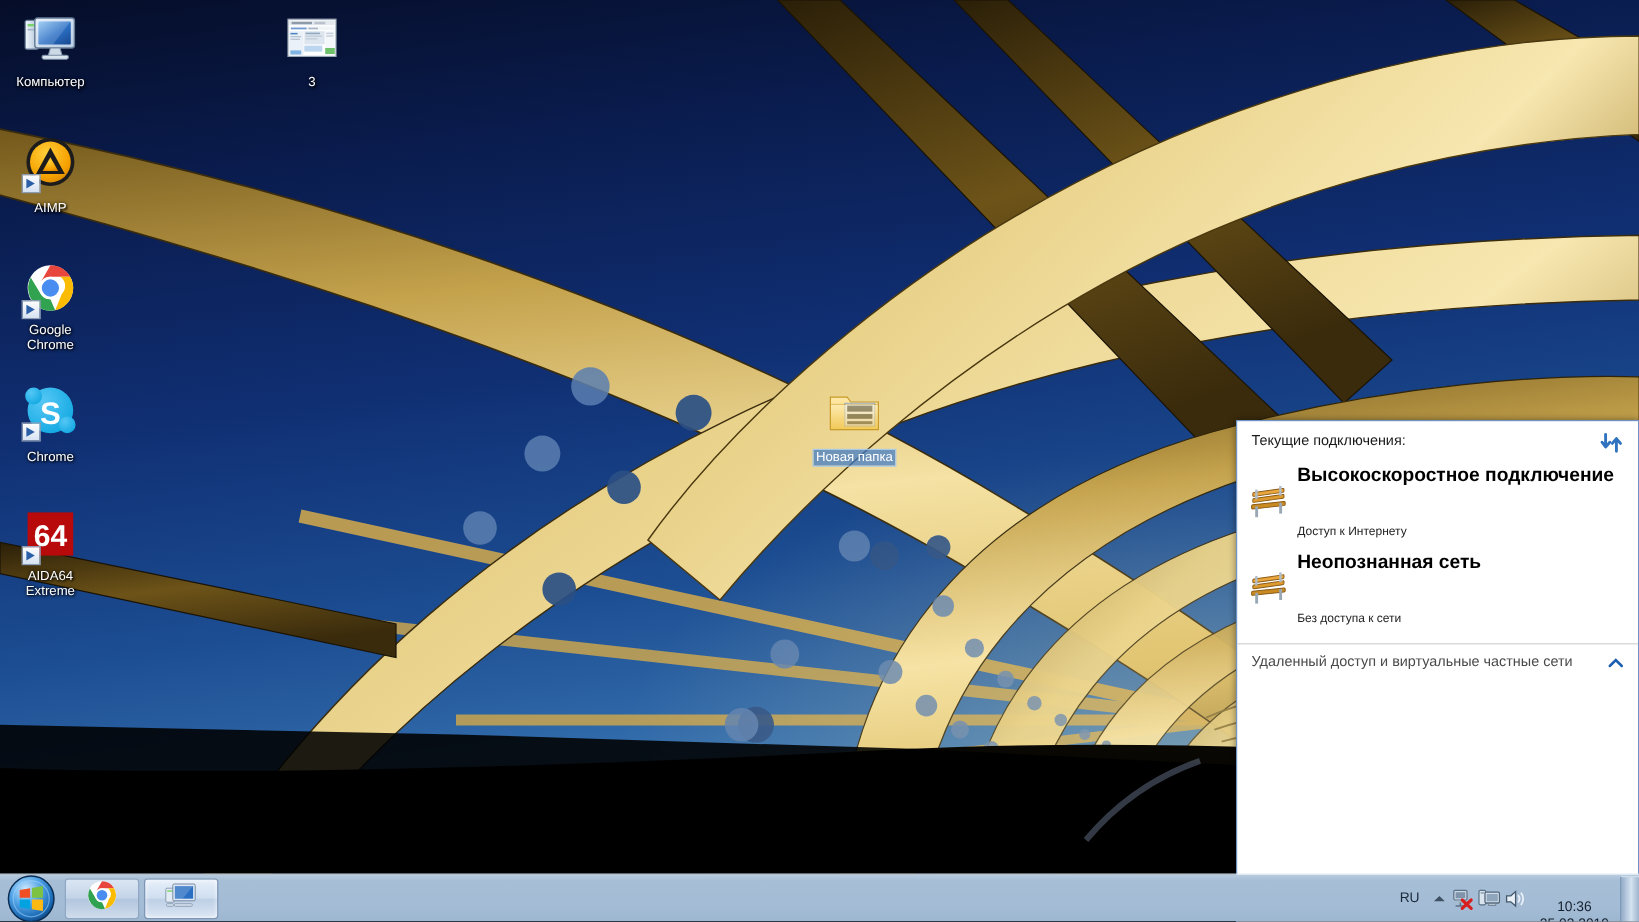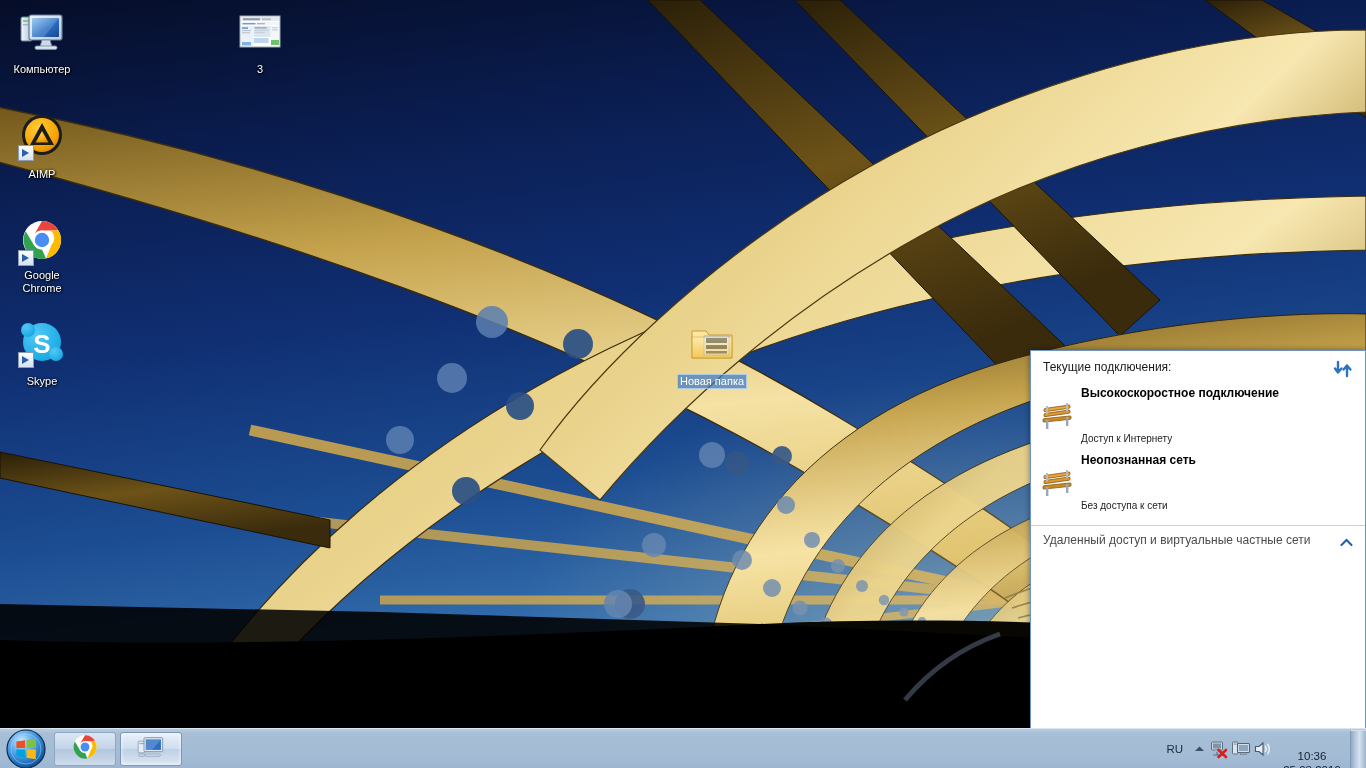--- a/index.html
+++ b/index.html
@@ -99,21 +99,21 @@
   .np-refresh { width: 20px; height: 18px; }
 
   .np-conn {
     display: flex; align-items: center;
     padding: 4px 12px 4px 10px;
     gap: 8px;
     cursor: default;
   }
   .np-bench { width: 32px; height: 30px; flex: 0 0 32px; }
   .np-conn-text { line-height: 1.32; }
-  .np-conn-name { font-weight: bold; font-size: 12px; color: #000; }
+  .np-conn-name { font-weight: bold; font-size: 16px; color: #000; }
   .np-conn-sub { font-size: 10px; color: #222; margin-top: 30px; }
 
   .np-sep {
     height: 1px; background: #d2d2d2;
     margin: 9px 0 0 0;
   }
   .np-group {
     display: flex; align-items: center;
     padding: 7px 12px 7px 12px;
     color: #4a4a4a; font-size: 12px;
@@ -478,23 +478,33 @@
               <stop offset="100%" stop-color="#0aa5e0"></stop>
           </radialGradient>
         </defs>
         <circle cx="24" cy="22" r="19" fill="url(#skg)"></circle>
         <circle cx="10" cy="10" r="7" fill="url(#skg)"></circle>
         <circle cx="38" cy="34" r="7" fill="url(#skg)"></circle>
         <text x="24" y="33" font-family="Liberation Sans, sans-serif" font-size="26" font-weight="bold" fill="#ffffff" text-anchor="middle">S</text>
       </svg>
       <span class="shortcut-arrow"></span>
     </div>
-    <span class="lbl">Skype</span>
-  </div>
-
+    <span class="lbl">Chrome</span>
+  </div>
+
+  <div class="desk-icon" style="left:4px; top:423px;">
+    <div class="glyph">
+      <svg width="48" height="48" viewBox="0 0 48 48">
+        <rect x="5" y="4" width="38" height="36" fill="#b8090b"></rect>
+        <text x="24" y="32" font-family="Liberation Sans, sans-serif" font-size="25" font-weight="bold" fill="#ffffff" text-anchor="middle">64</text>
+      </svg>
+      <span class="shortcut-arrow"></span>
+    </div>
+    <span class="lbl">AIDA64 Extreme</span>
+  </div>
 
   <div class="desk-icon selected" style="left:674px; top:320px;">
     <div class="glyph">
       <svg width="48" height="48" viewBox="0 0 48 48">
         <defs>
           <linearGradient id="fbk" x1="0" y1="0" x2="0" y2="1">
             <stop offset="0%" stop-color="#ffe9a8"></stop>
               <stop offset="100%" stop-color="#f5cf63"></stop>
           </linearGradient>
           <linearGradient id="ffr" x1="0" y1="0" x2="0" y2="1">

